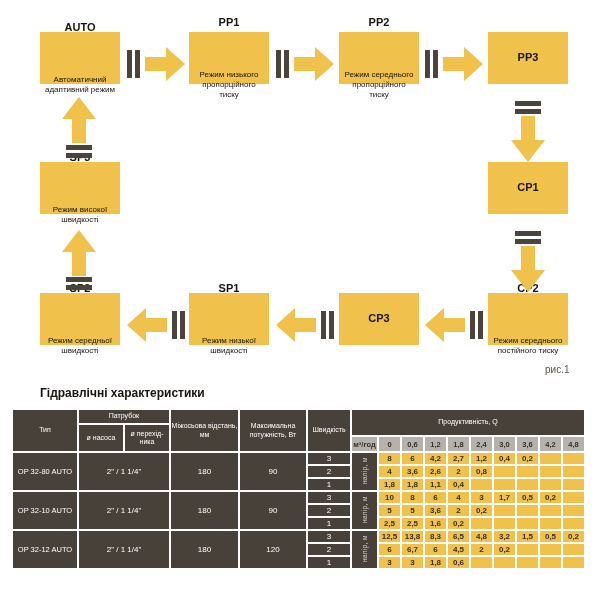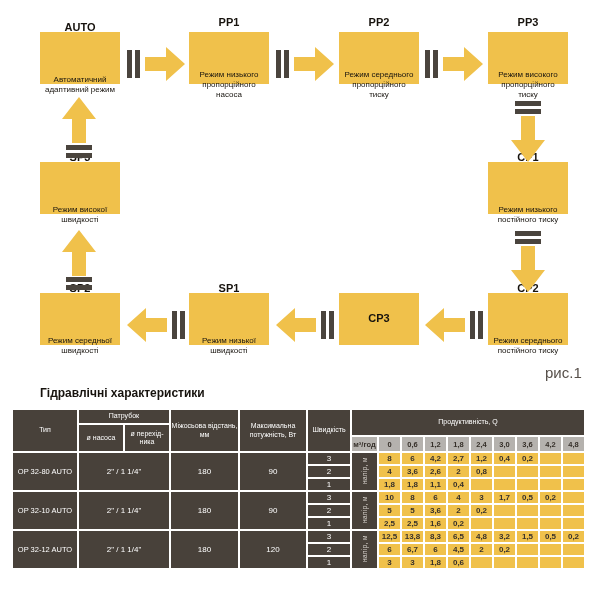--- a/index.html
+++ b/index.html
@@ -17,21 +17,21 @@
   .box .code { font-weight:bold; font-size:11px; margin-bottom:2px; }
   .box .desc { font-size:8px; line-height:1.22; }
 
   .arrow { position:absolute; }
   .arrow svg { display:block; }
   .bars-v { position:absolute; width:13px; height:28px; display:flex; gap:3px; }
   .bars-v span { width:5px; height:100%; background:var(--dark,#4a443d); }
   .bars-h { position:absolute; width:26px; height:13px; display:flex; flex-direction:column; gap:3px; }
   .bars-h span { width:100%; height:5px; background:var(--dark,#4a443d); }
 
-  .fig-caption { position:absolute; left:545px; top:364px; font-size:15px; color:#57504a; }
+  .fig-caption { position:absolute; left:545px; top:364px; font-size:10px; color:#57504a; }
 
   
   .table-title { position:absolute; left:40px; top:386px; font-size:12px; font-weight:bold; color:#17130e; }
   .htable {
     position:absolute; left:11px; top:408px;
     border-collapse:separate; border-spacing:2px; table-layout:fixed;
   }
   .htable td { padding:0; text-align:center; vertical-align:middle; overflow:hidden; }
   .dark { background:var(--dark2,#48413a); color:#fff; font-size:7px; line-height:1.2; }
   .gray { background:var(--gray,#b5b2ae); color:#36302a; font-size:7.5px; font-weight:bold; }
@@ -51,33 +51,31 @@
 <body>
 
 <div class="canvas" style="--yellow: #f0c14b; --dark: #4a443d; --dark2: #48413a; --gray: #b5b2ae;">
 
   <div class="box" style="left:40px;top:32px">
     <div class="code">AUTO</div>
     <div class="desc">Автоматичний адаптивний режим</div>
   </div>
   <div class="box" style="left:189px;top:32px">
     <div class="code">PP1</div>
-    <div class="desc">Режим низького пропорційного насоса</div>
+    <div class="desc">Режим низького пропорційного тиску</div>
   </div>
   <div class="box" style="left:339px;top:32px">
     <div class="code">PP2</div>
     <div class="desc">Режим середнього пропорційного тиску</div>
   </div>
   <div class="box" style="left:488px;top:32px">
     <div class="code">PP3</div>
-    <div class="desc">Режим високого пропорційного тиску</div>
   </div>
   <div class="box" style="left:488px;top:162px">
     <div class="code">CP1</div>
-    <div class="desc">Режим низького постійного тиску</div>
   </div>
   <div class="box" style="left:488px;top:293px">
     <div class="code">CP2</div>
     <div class="desc">Режим середнього постійного тиску</div>
   </div>
   <div class="box" style="left:339px;top:293px">
     <div class="code">CP3</div>
   </div>
   <div class="box" style="left:189px;top:293px">
     <div class="code">SP1</div>

